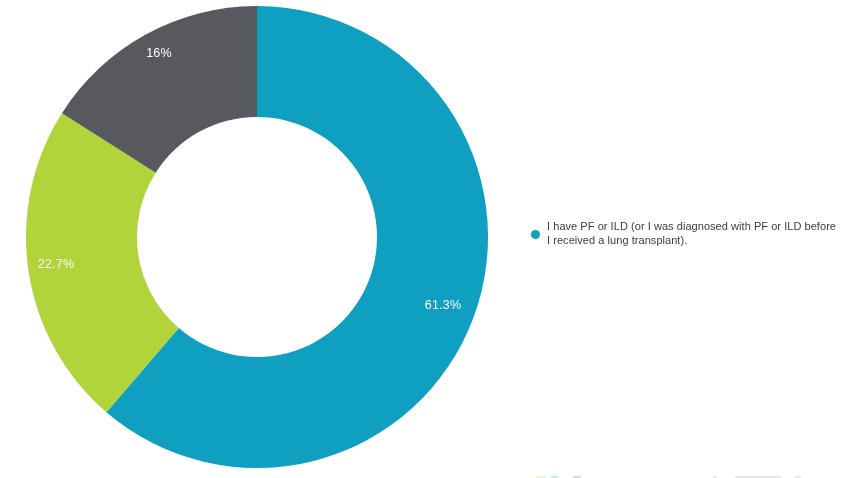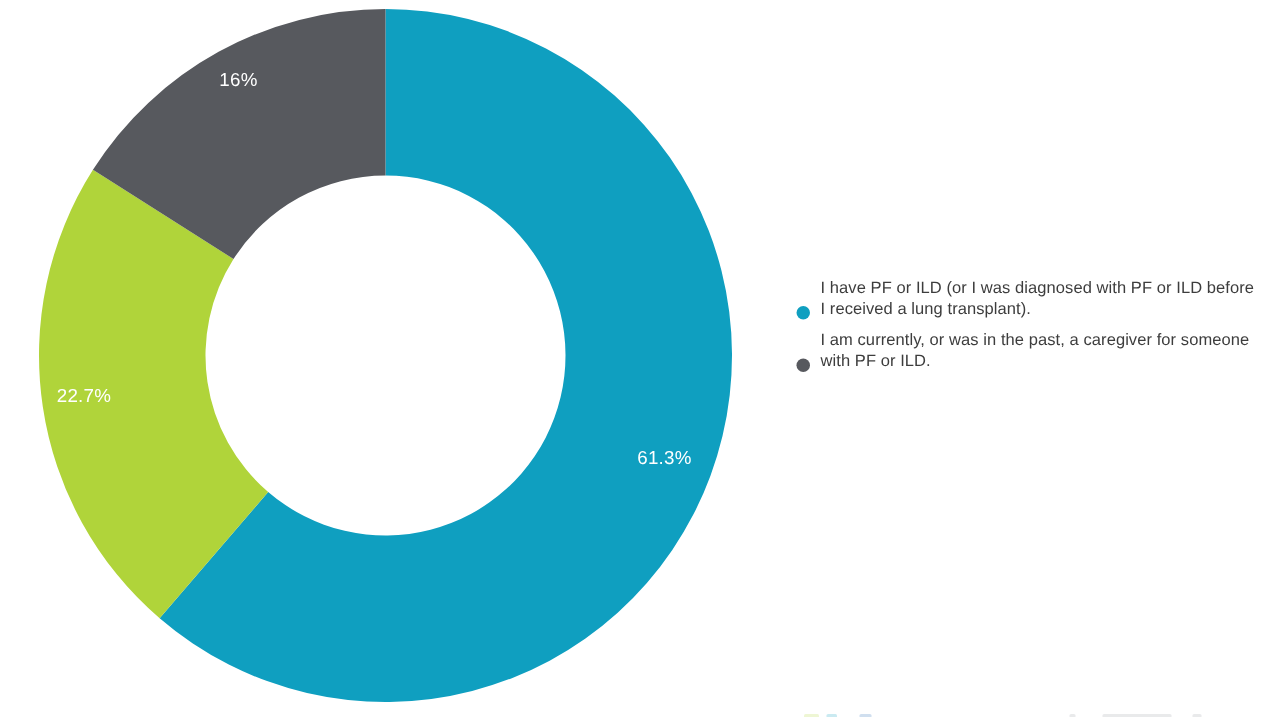--- a/index.html
+++ b/index.html
@@ -39,22 +39,23 @@
 
   #legend {
     position: absolute;
     left: 531px;
     top: 185px;
     width: 310px;
   }
 
   .legend-item {
     display: flex;
-    align-items: flex-end;
+    align-items: center;
     margin-bottom: 7px;
+    margin-top: 34px;
   }
 
   .legend-dot {
     width: 9px;
     height: 9px;
     border-radius: 50%;
     flex: 0 0 auto;
     margin-top: 3.5px;
     margin-right: 7px;
   }
@@ -99,24 +100,20 @@
         <text x="159" y="57" text-anchor="middle" class="slice-label" fill="#ffffff">16%</text>
       </g>
   </svg>
 </div>
 
 <div id="legend">
   <div class="legend-item">
     <span class="legend-dot" style="background: rgb(15, 159, 192);"></span>
     <span class="legend-text">I have PF or ILD (or I was diagnosed with PF or ILD before I received a lung transplant).</span>
   </div>
-  <div class="legend-item">
-    <span class="legend-dot" style="background: rgb(87, 89, 94);"></span>
-    <span class="legend-text">I am currently, or was in the past, a caregiver for someone with PF or ILD.</span>
-  </div>
 </div>
 
 <div id="footer-sliver">
   <div class="sliver-mark" style="left:536px; width:10px; background:#b0d43a;"></div>
   <div class="sliver-mark" style="left:551px; width:7px; background:#0f9fc0;"></div>
   <div class="sliver-mark" style="left:573px; width:8px; background:#2b6fb5;"></div>
   <div class="sliver-mark" style="left:713px; width:4px; background:#9aa0a6;"></div>
   <div class="sliver-mark" style="left:735px; width:46px; background:#9aa0a6;"></div>
   <div class="sliver-mark" style="left:795px; width:6px; background:#9aa0a6;"></div>
 </div>

